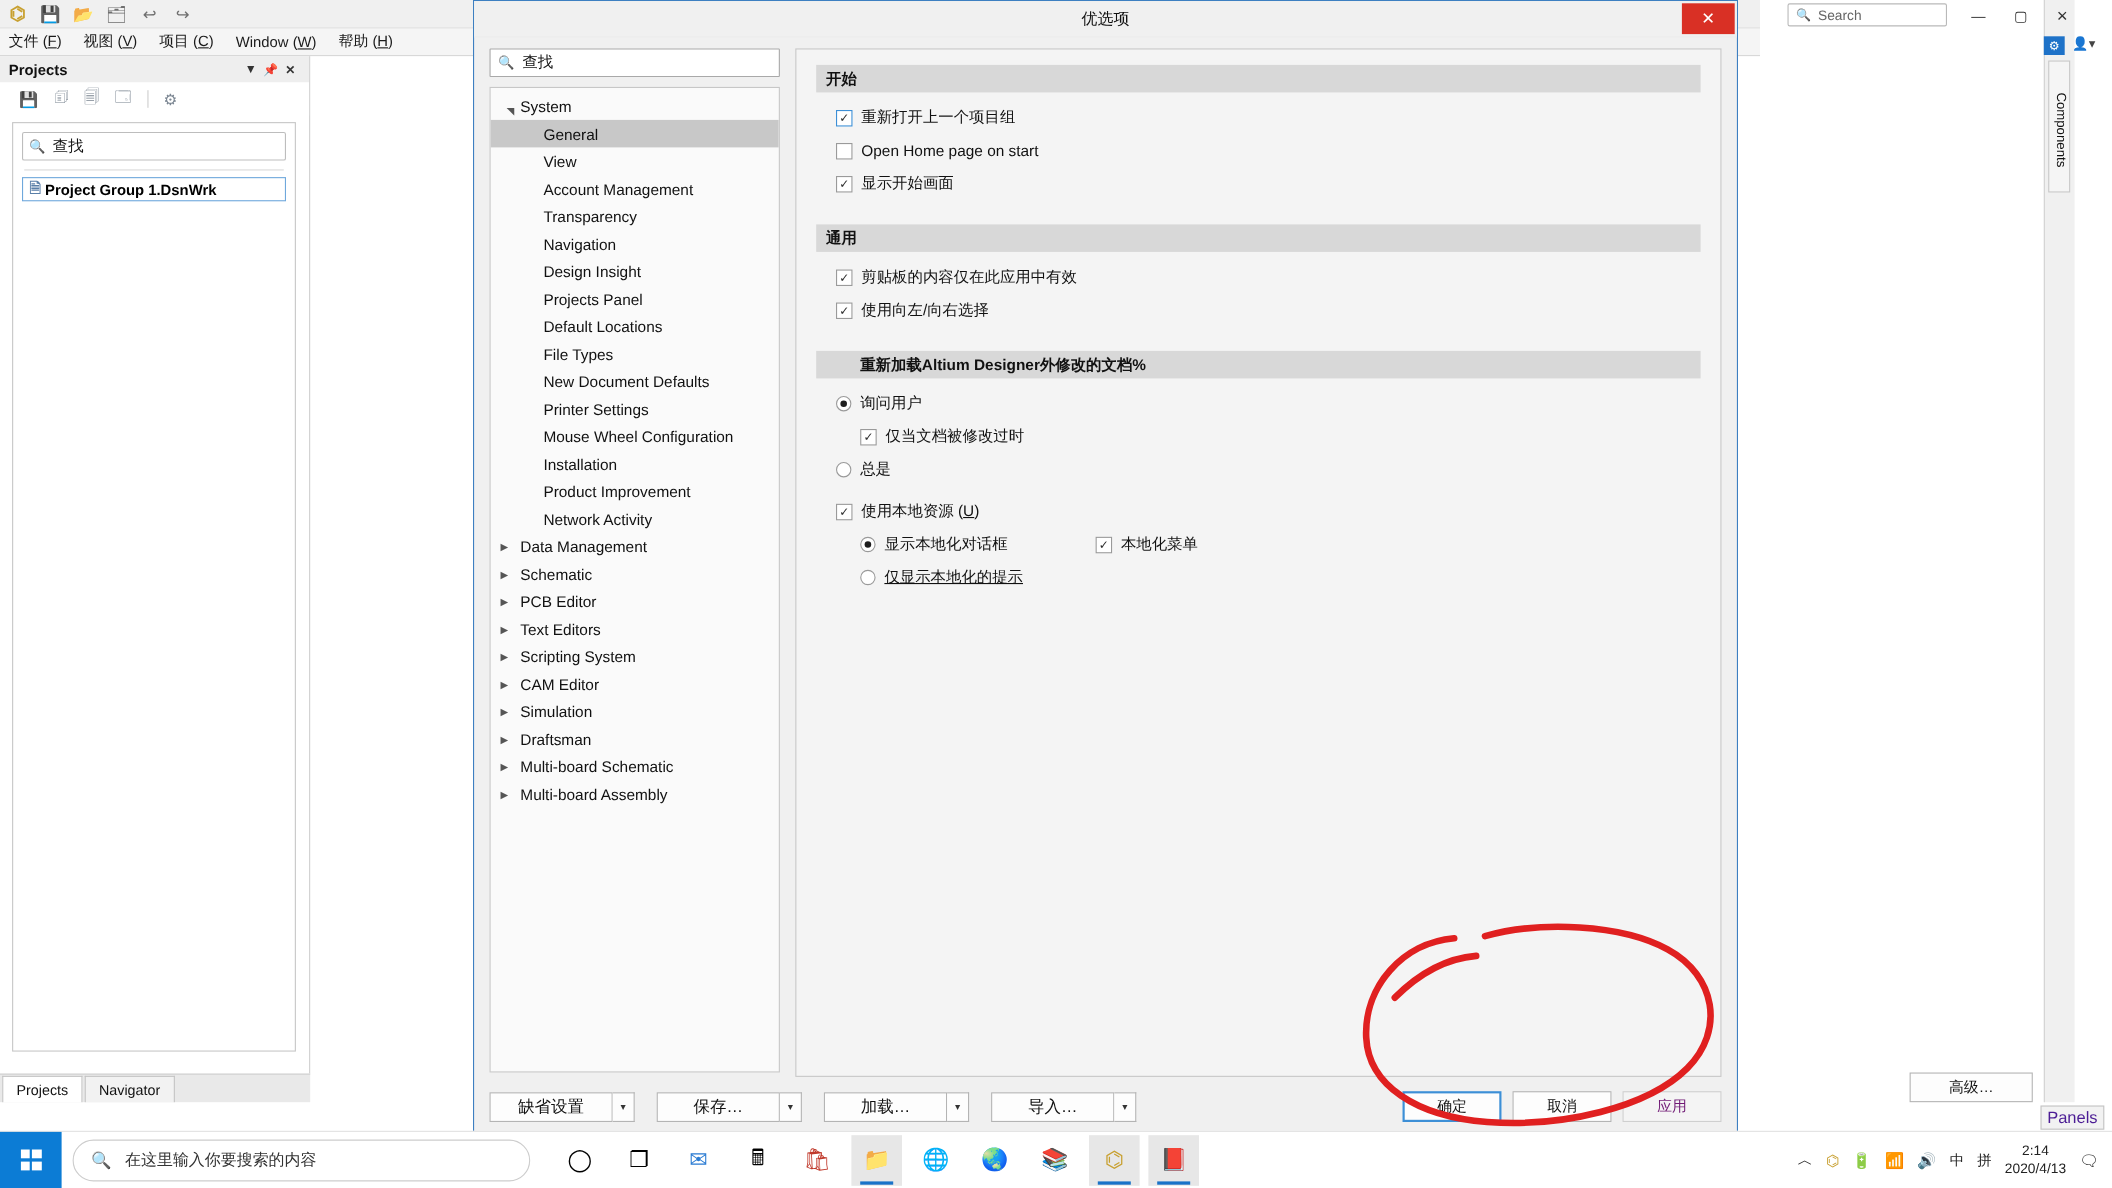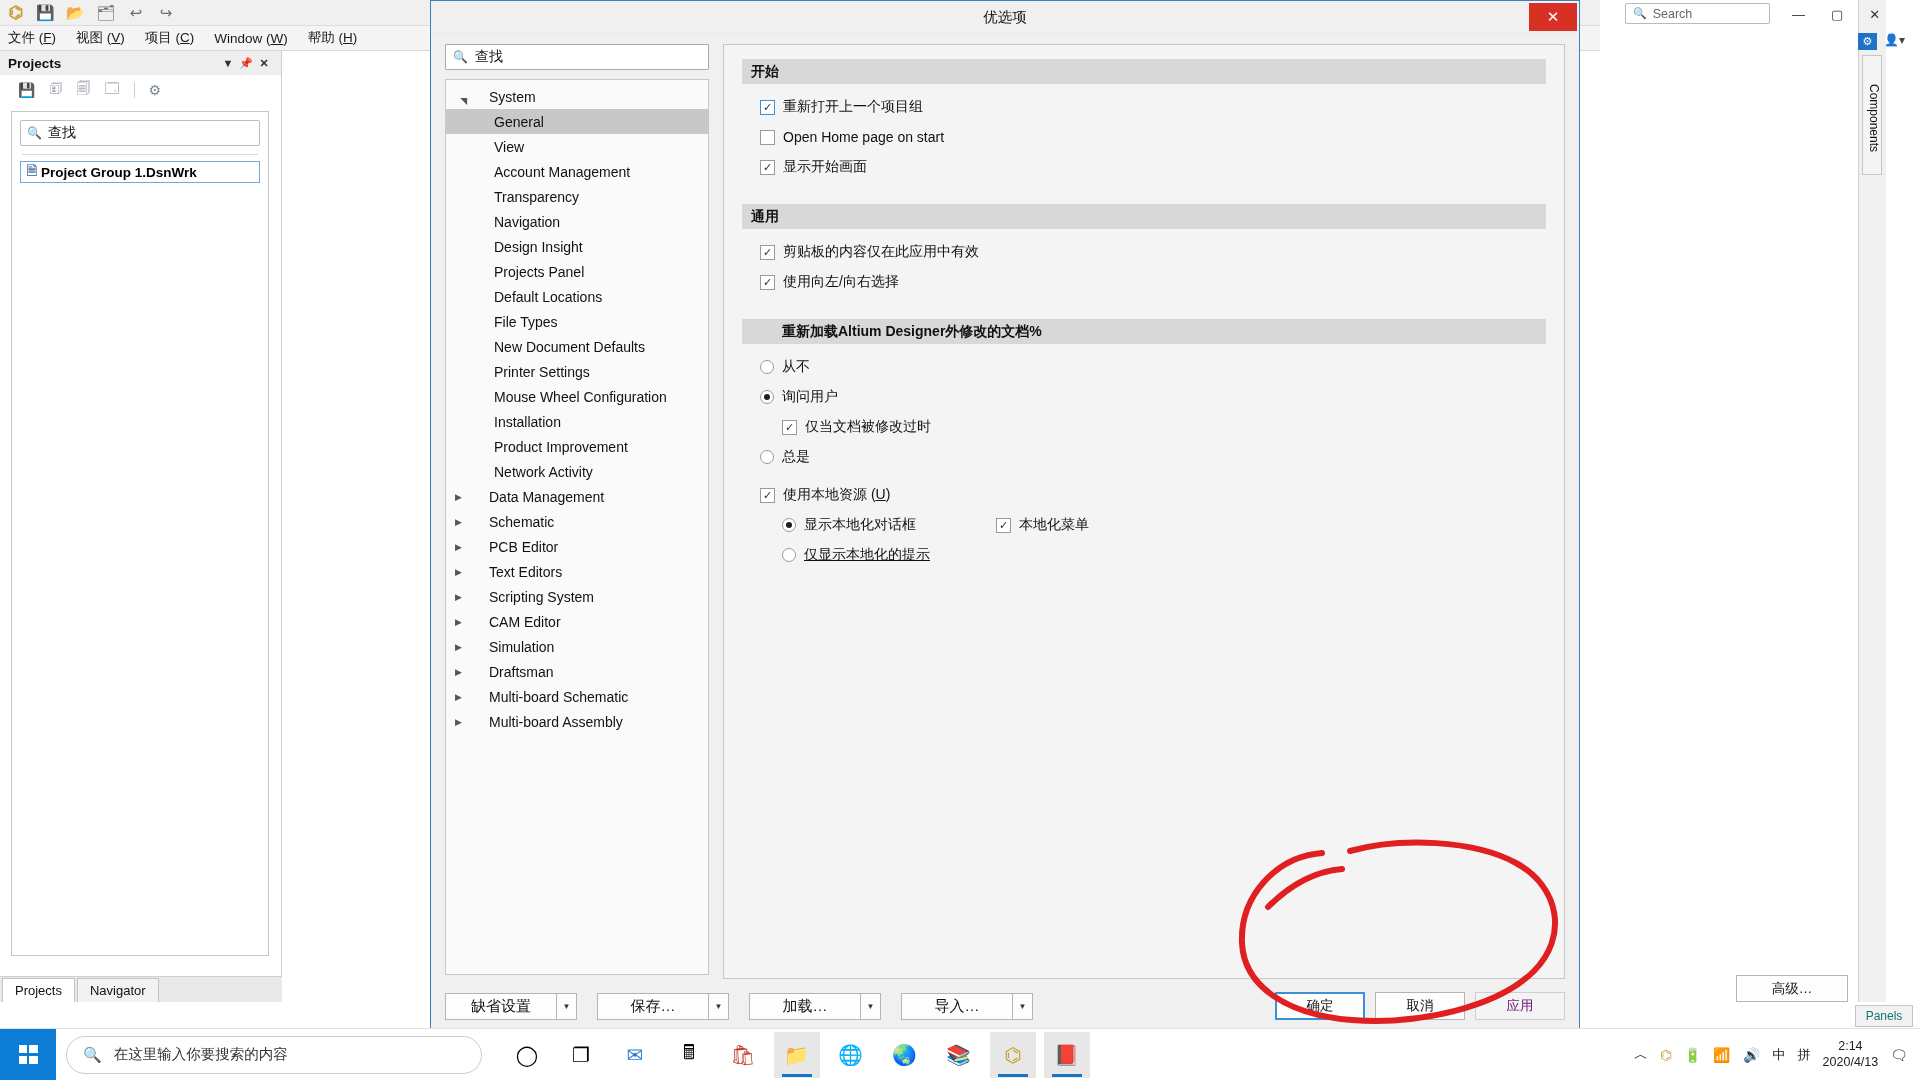--- a/index.html
+++ b/index.html
@@ -85,21 +85,21 @@
   }
   .comp-tab {
     position: absolute; left: 1862px; top: 55px; width: 20px; height: 120px;
     background: #f5f5f5; border: 1px solid #c8c8c8;
     writing-mode: vertical-rl; text-align: center; font-size: 12px;
     color: #111; padding-top: 6px;
   }
   .panels-tab {
     position: absolute; left: 1855px; top: 1005px; width: 58px; height: 22px;
     background: #f2f2f2; border: 1px solid #c4c4c4;
-    font-size: 12px; color: #0f766e; display: flex;
+    font-size: 15px; color: #4c1d95; display: flex;
     align-items: center; justify-content: center;
   }
 
   
   .win-search {
     position: absolute; left: 1625px; top: 3px; width: 145px; height: 21px;
     background: #fff; border: 1px solid #b9b9b9; display: flex;
     align-items: center; padding-left: 7px; gap: 6px; border-radius: 2px;
   }
   .win-search .mag { font-size: 11px; color: #555; }
@@ -152,21 +152,21 @@
     margin-top: 9px; height: 896px; border: 1px solid #c7c7c7;
     background: #fafafa; overflow: hidden; padding-top: 4px;
   }
   .tnode {
     height: 25px; display: flex; align-items: center; font-size: 14px;
     color: #111; padding-left: 9px; white-space: nowrap;
   }
   .tnode .arrow { width: 16px; font-size: 9px; color: #555; }
   .tnode.child { padding-left: 48px; }
   .tnode.child.selected { background: #c8c8c8; }
-  .tnode.root .label { margin-left: 18px; }
+  .tnode.root .label { margin-left: 2px; }
 
   
   .content-col {
     position: absolute; left: 292px; top: 10px; width: 842px; height: 935px;
     border: 1px solid #c7c7c7; background: #f4f4f4;
   }
   .content-head {
     height: 56px; display: flex; align-items: center; padding-left: 14px;
     gap: 14px; border-bottom: 1px solid #e0e0e0; background: #f4f4f4;
   }
@@ -509,24 +509,20 @@
                 <span class="cbx">✓</span>
                 <span>剪贴板的内容仅在此应用中有效</span>
               </div>
               <div class="opt-row">
                 <span class="cbx">✓</span>
                 <span>使用向左/向右选择</span>
               </div>
             </div>
             <div class="sec-head" style="margin-top: 22px; padding-left: 40px;">重新加载Altium Designer外修改的文档%</div>
             <div style="padding: 8px 0px 0px 36px; position: relative;">
-              <div class="opt-row">
-                <span class="rdo"></span>
-                <span>从不</span>
-              </div>
               <div class="opt-row">
                 <span class="rdo on"></span>
                 <span>询问用户</span>
               </div>
               <div class="opt-row" style="margin-left: 22px;">
                 <span class="cbx">✓</span>
                 <span>仅当文档被修改过时</span>
               </div>
               <div class="opt-row">
                 <span class="rdo"></span>

